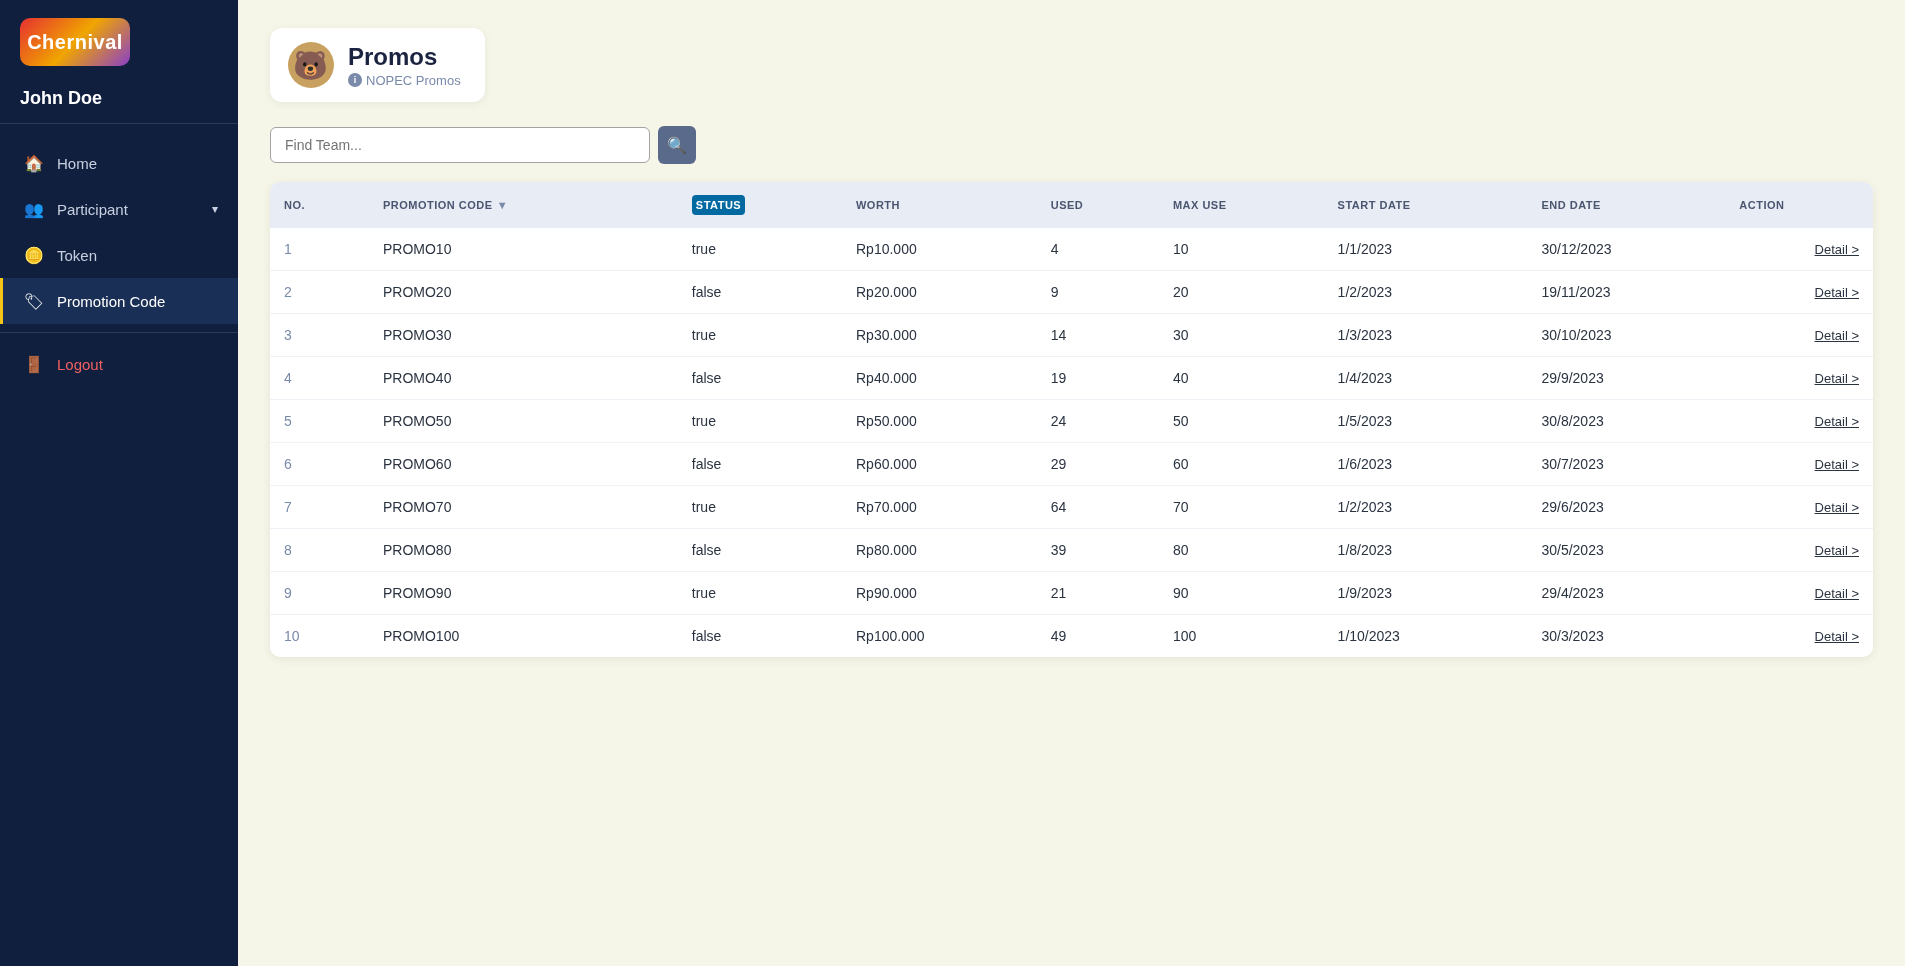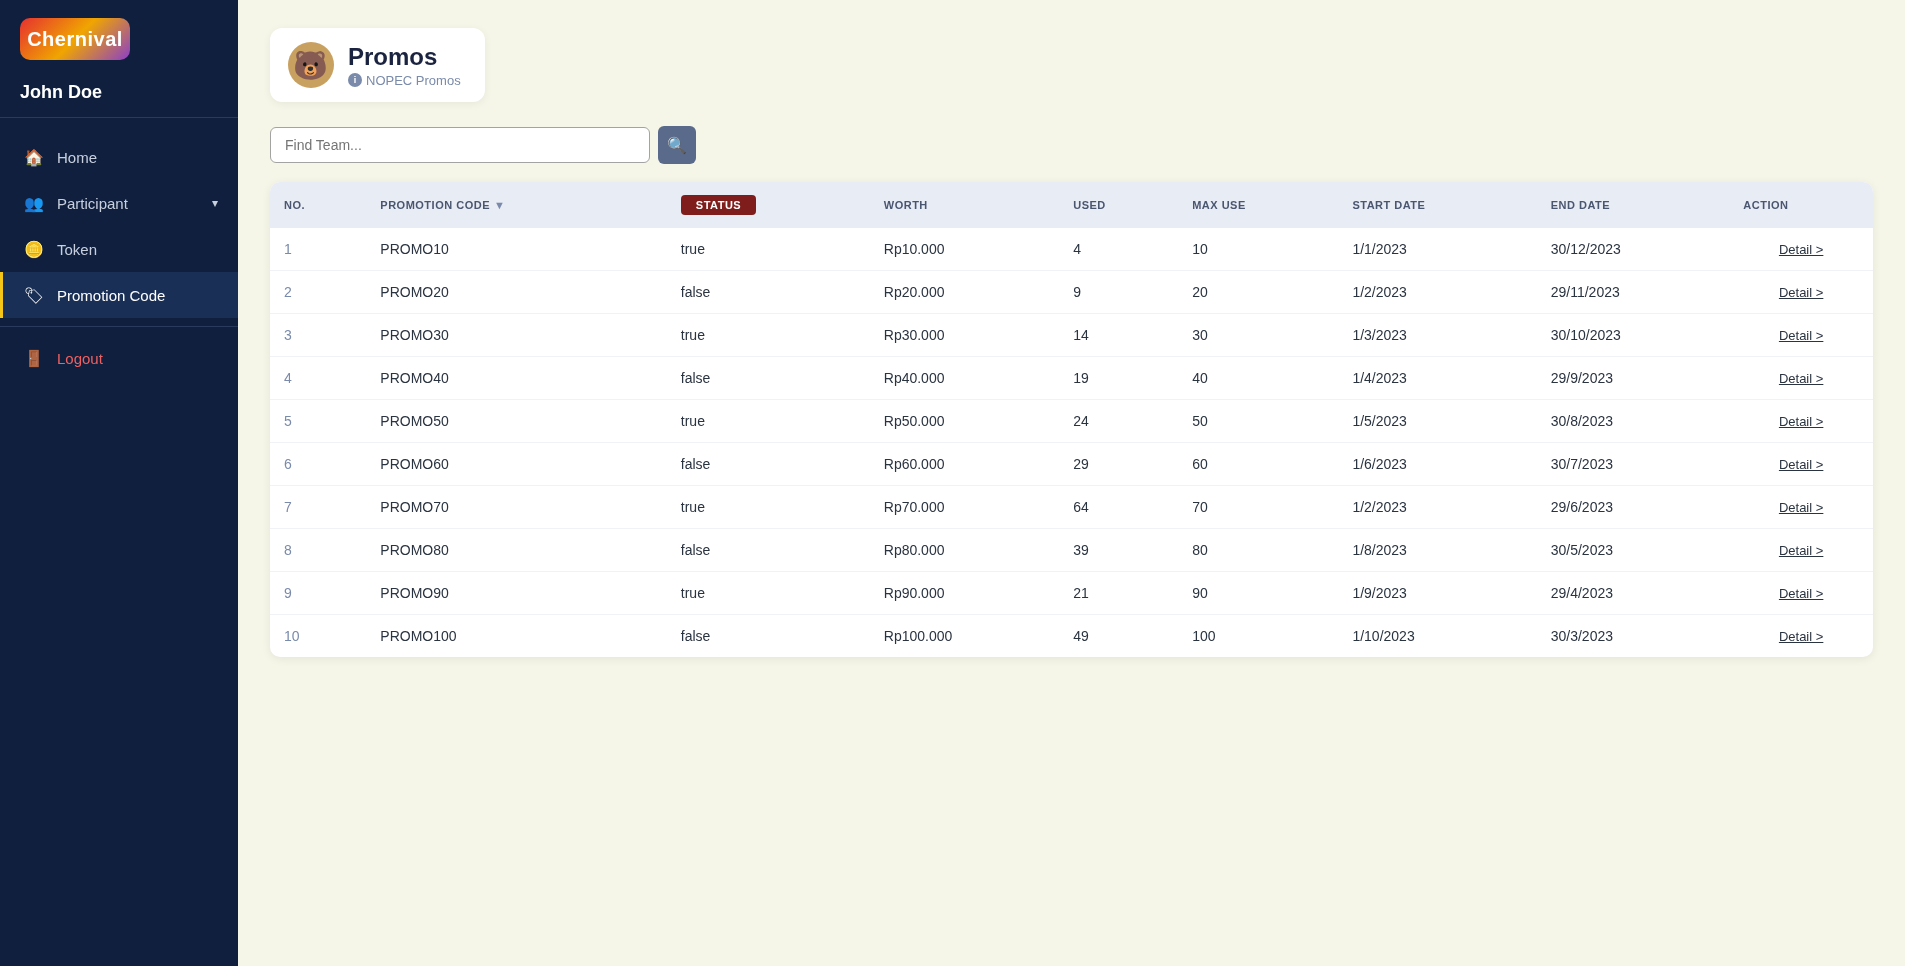--- a/index.html
+++ b/index.html
@@ -18,21 +18,21 @@
     }
     .sidebar-logo {
       padding: 18px 20px 14px 20px;
       display: flex;
       align-items: center;
     }
     .logo-box {
       background: linear-gradient(135deg, #e63030 0%, #f0a500 50%, #8b3fc8 100%);
       border-radius: 10px;
       width: 110px;
-      height: 42px;
+      height: 48px;
       display: flex;
       align-items: center;
       justify-content: center;
       font-weight: 900;
       font-size: 20px;
       color: white;
       letter-spacing: 0.5px;
       position: relative;
       overflow: hidden;
       text-align: right;
@@ -201,41 +201,41 @@
       text-align: left;
       text-transform: uppercase;
       letter-spacing: 0.5px;
       white-space: nowrap;
     }
     .status-th-wrap {
       display: flex;
       align-items: center;
     }
     .status-badge-th {
-      background: #7f1d1d;
+      background: #0369a1;
       color: #fff;
       border-radius: 4px;
-      padding: 4px 15px;
+      padding: 4px 4px;
       font-size: 11px;
       font-weight: 700;
       text-transform: uppercase;
       letter-spacing: 0.5px;
     }
     tbody tr {
       border-bottom: 1px solid #f0f2f8;
     }
     tbody tr:last-child { border-bottom: none; }
     tbody td {
       padding: 13px 14px;
       font-size: 14px;
       color: #2a3340;
     }
     td.no-col { color: #7a8aaa; font-size: 14px; }
     td.action-col {
-      text-align: center;
+      text-align: right;
     }
     .detail-link {
       color: #2a3340;
       font-size: 13px;
       text-decoration: underline;
       cursor: pointer;
       white-space: nowrap;
     }
     .promo-sort-col {
       display: flex;
@@ -346,21 +346,21 @@
       </td>
     </tr>
           <tr>
       <td class="no-col">2</td>
       <td>PROMO20</td>
       <td>false</td>
       <td>Rp20.000</td>
       <td>9</td>
       <td>20</td>
       <td>1/2/2023</td>
-      <td>29/11/2023</td>
+      <td>19/11/2023</td>
       <td class="action-col">
         <span class="detail-link">Detail &gt;</span>
       </td>
     </tr>
           <tr>
       <td class="no-col">3</td>
       <td>PROMO30</td>
       <td>true</td>
       <td>Rp30.000</td>
       <td>14</td>

